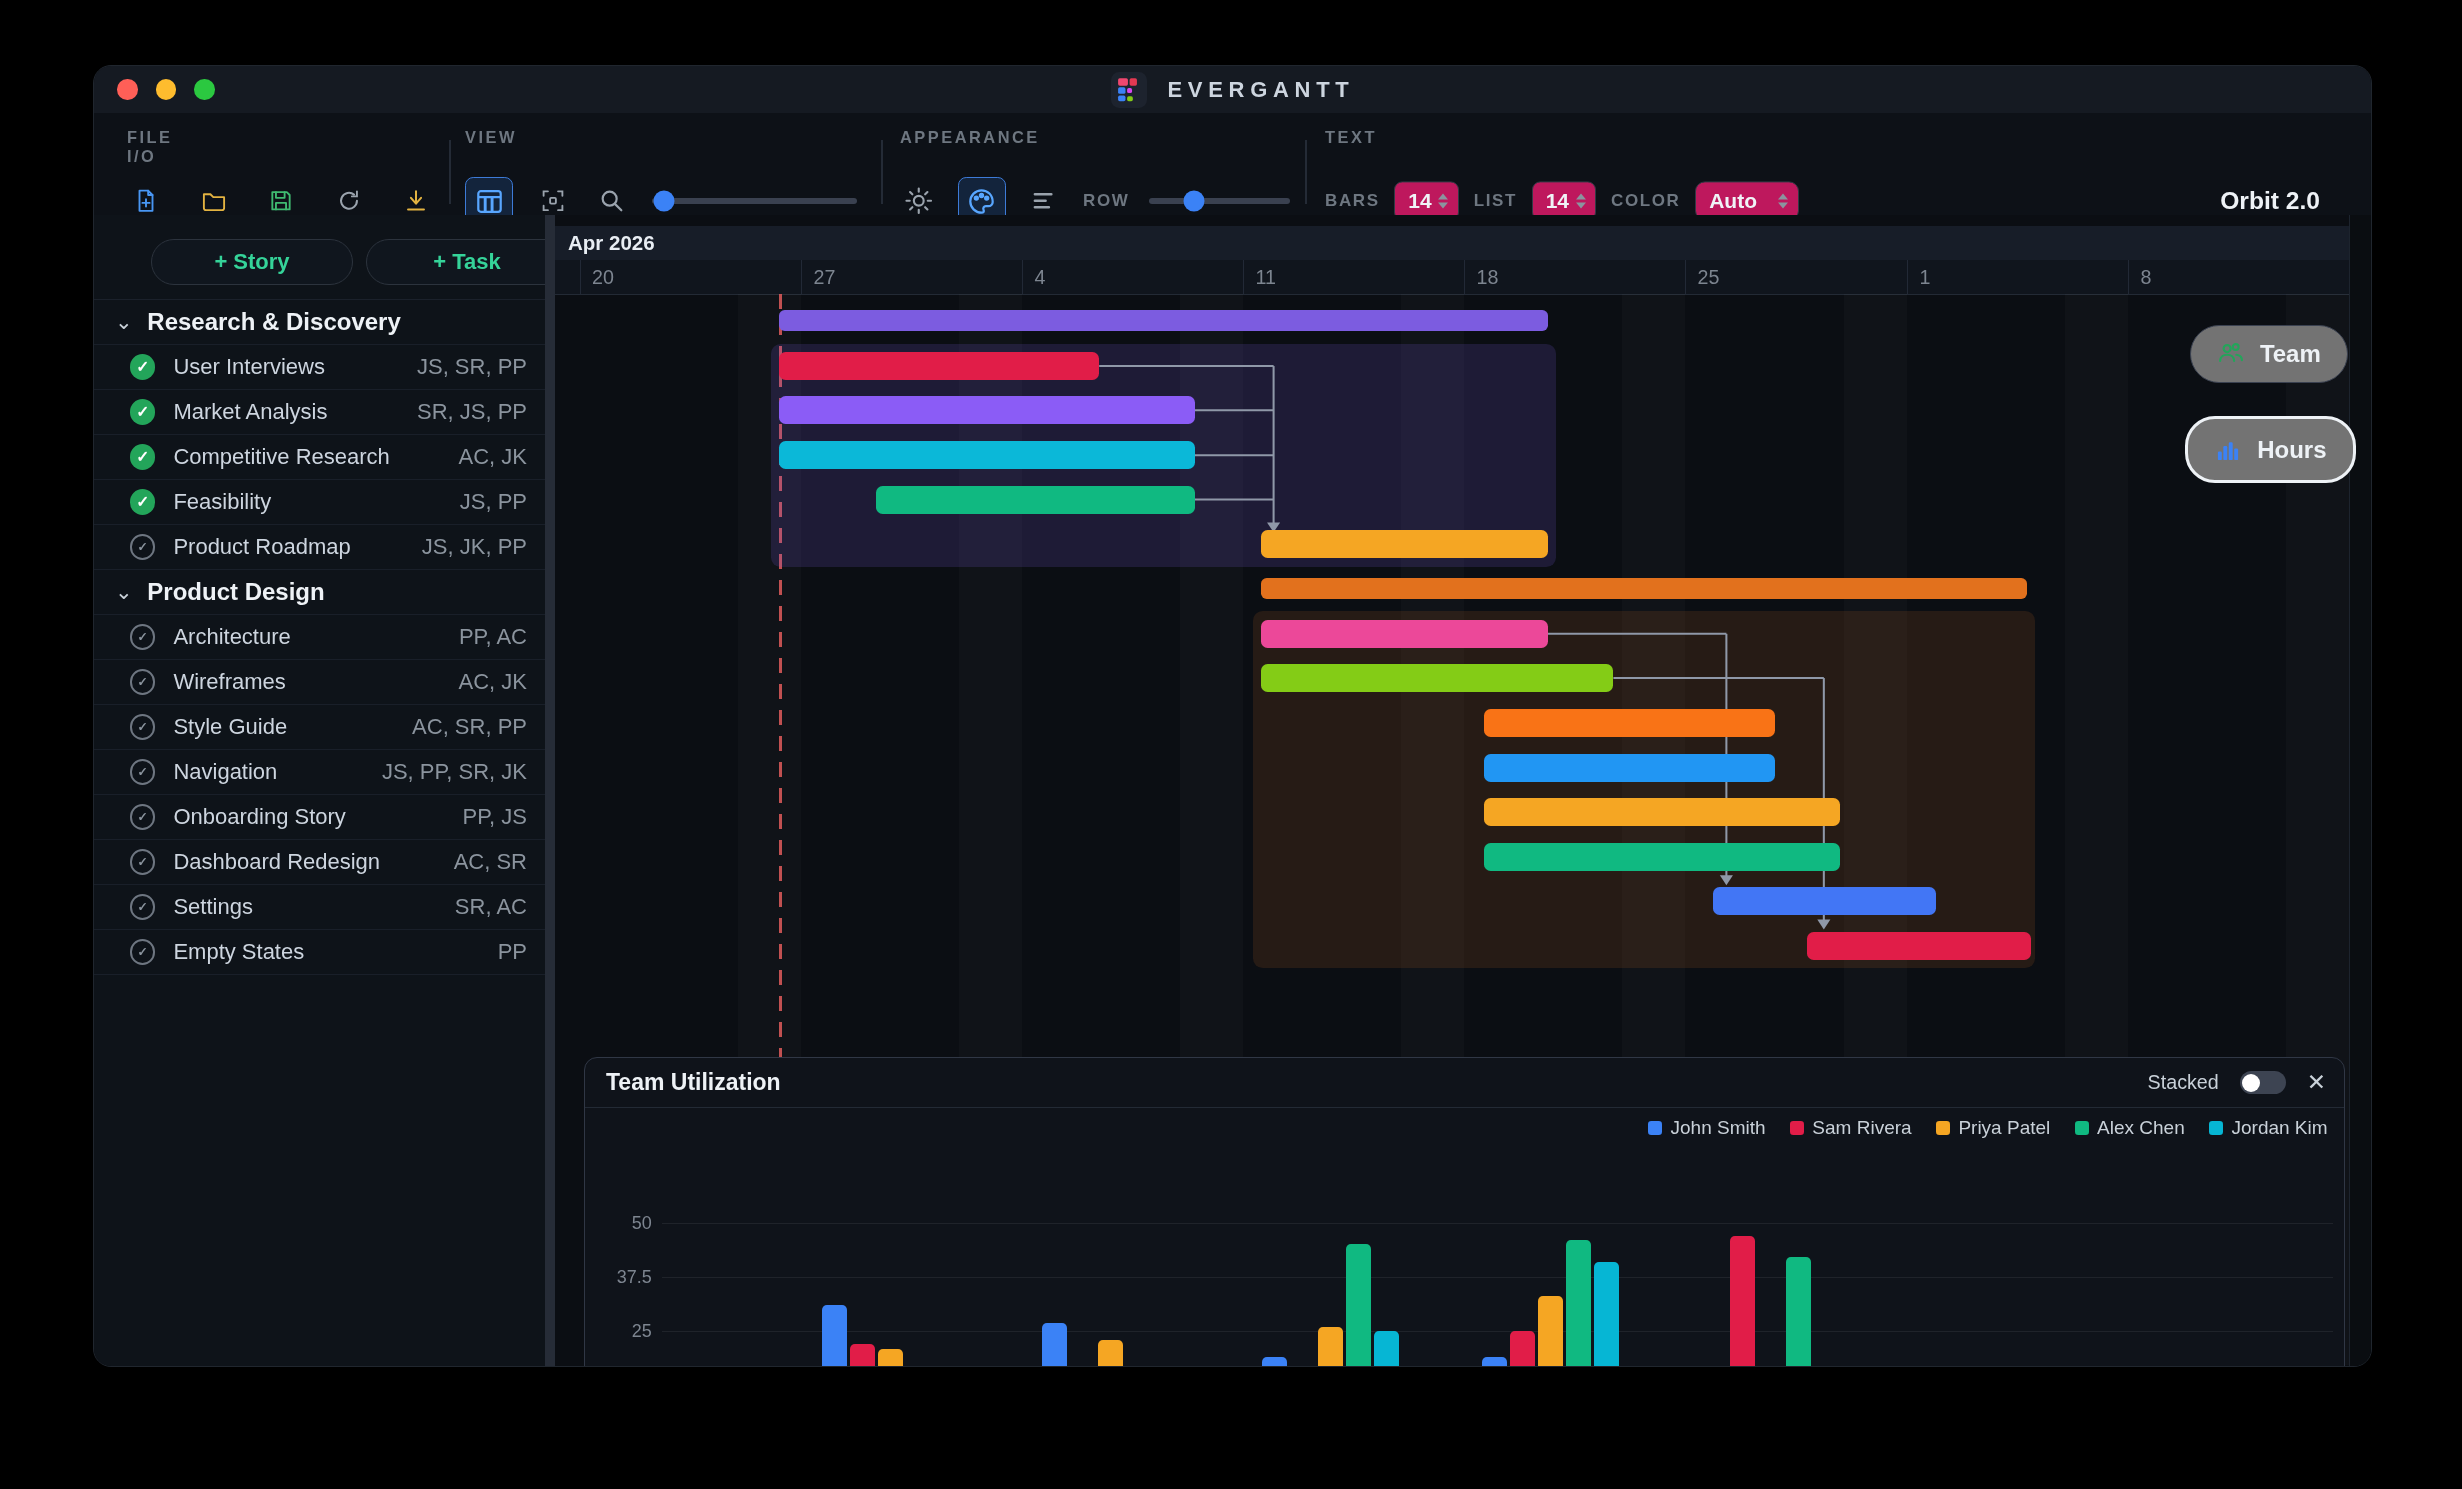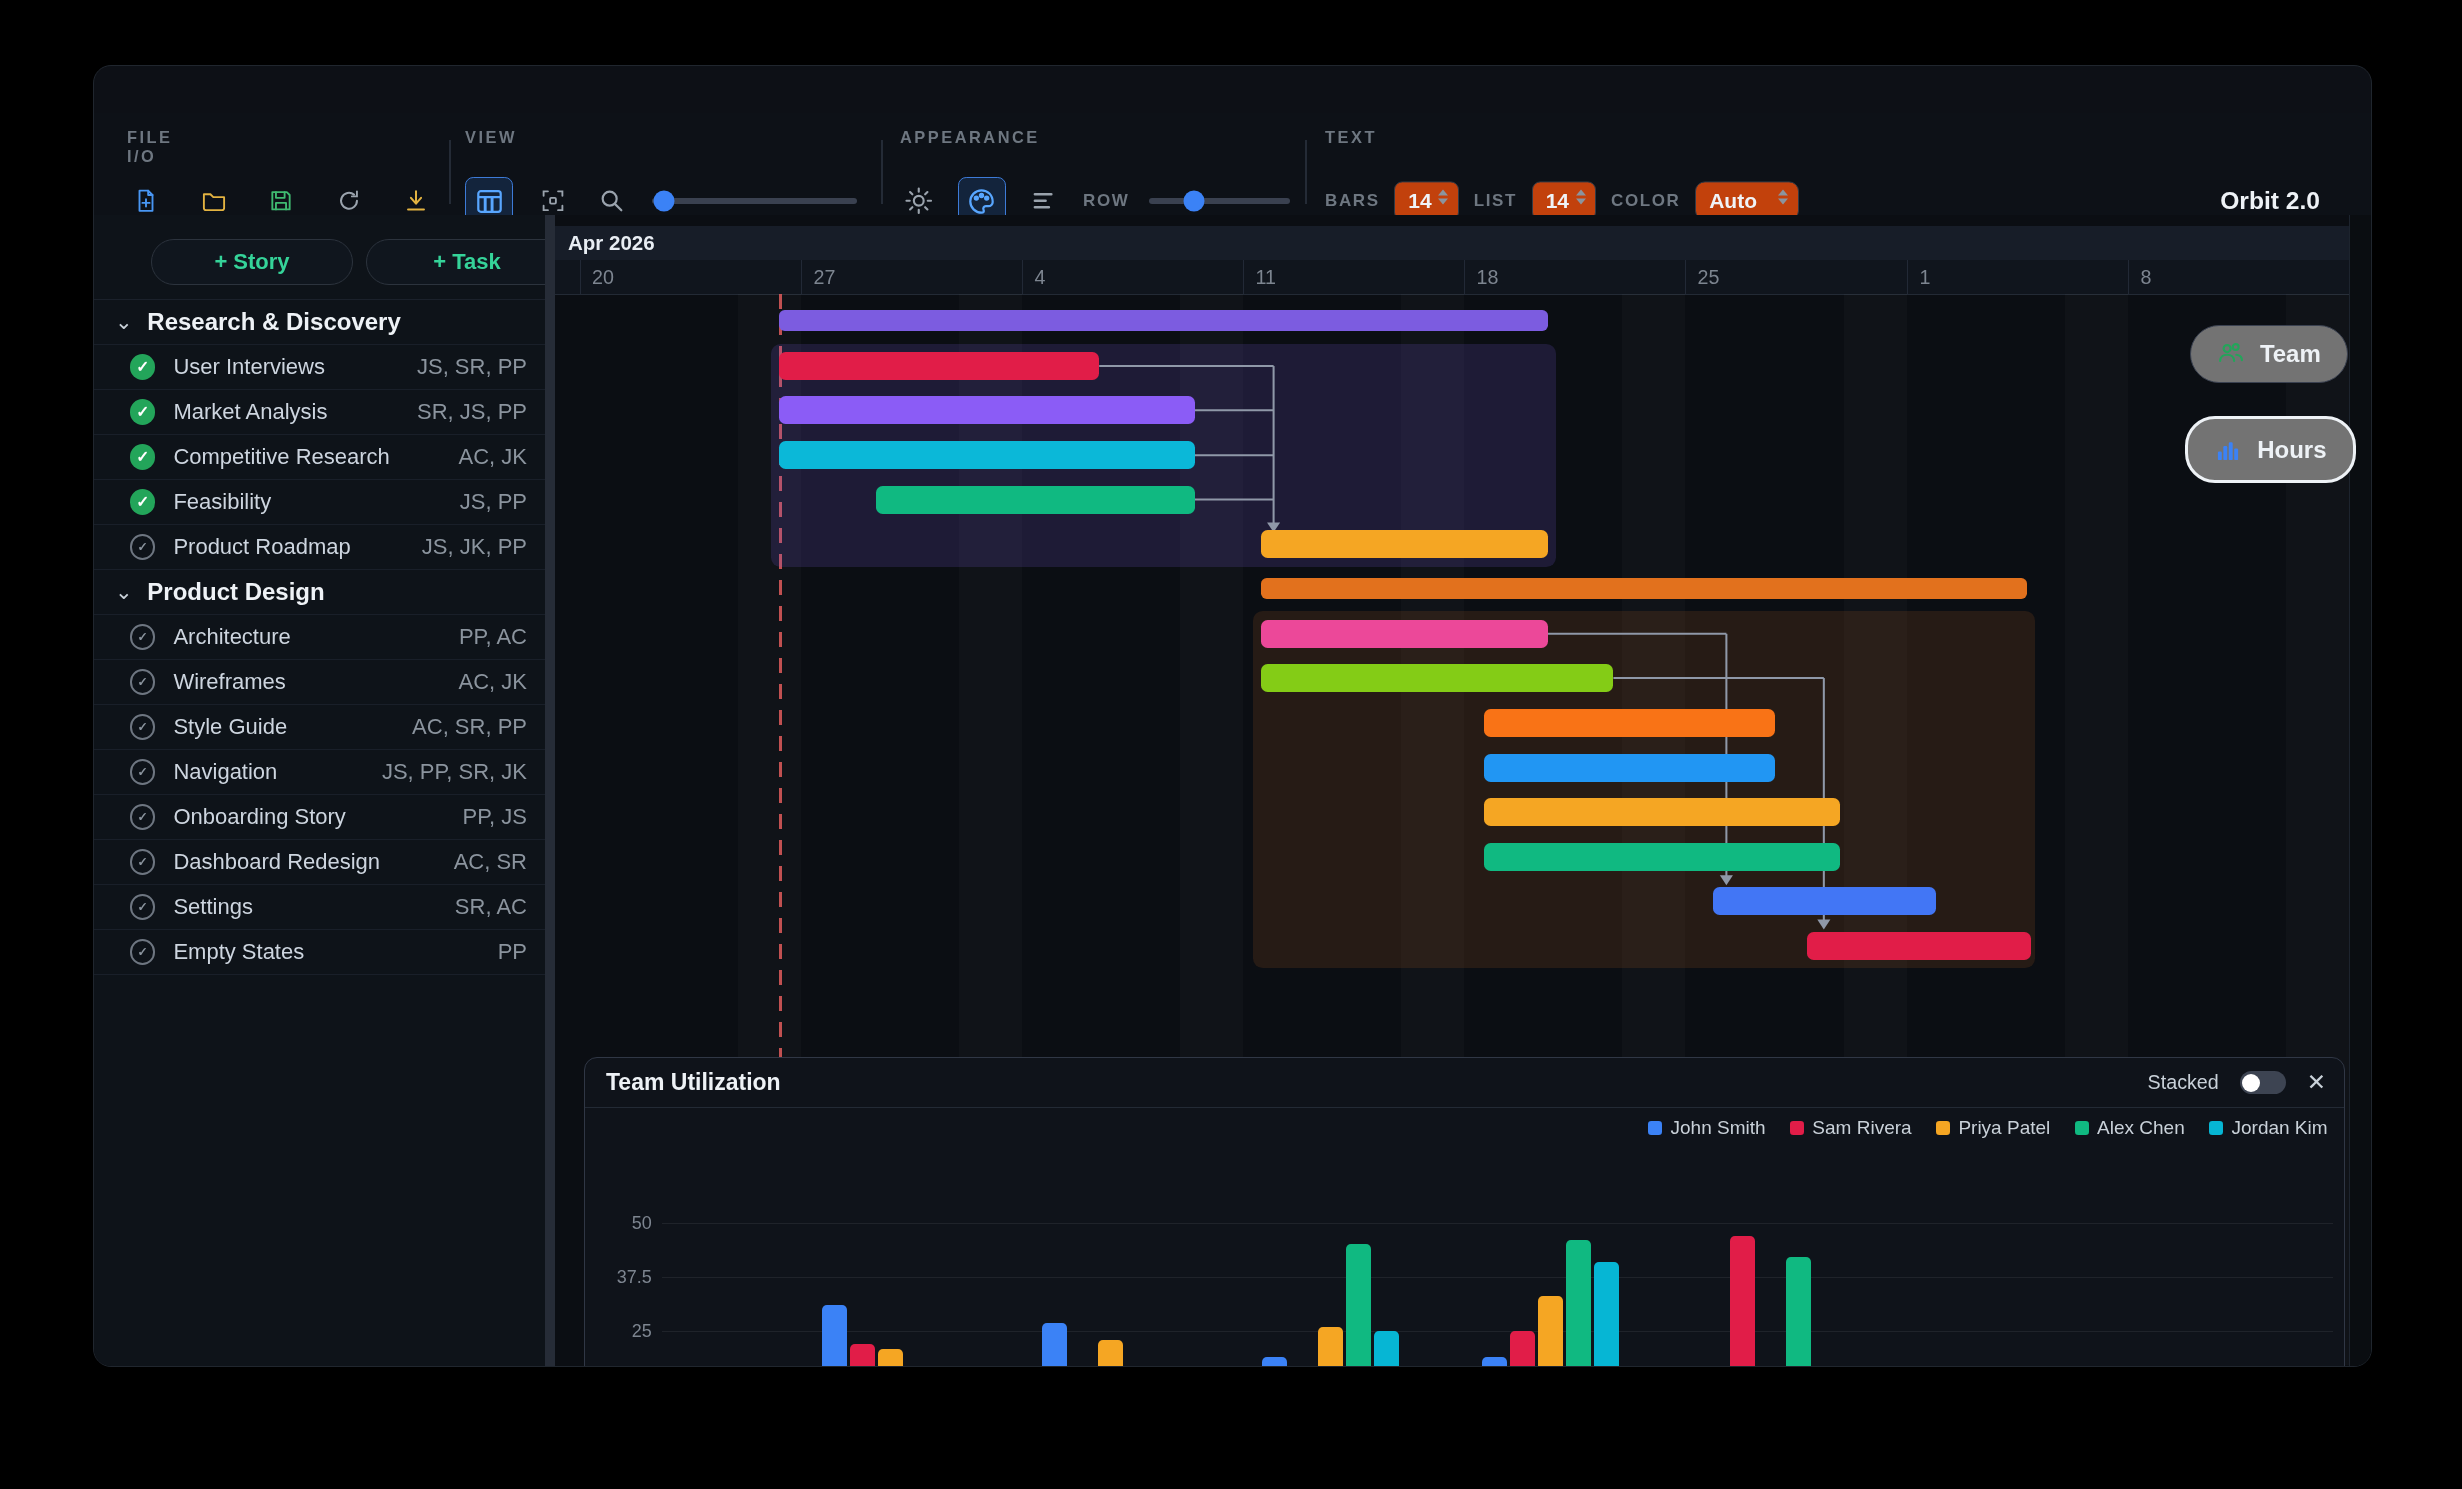--- a/index.html
+++ b/index.html
@@ -16,21 +16,21 @@
   .toolbar{position:absolute;left:0;top:47px;width:100%;height:102px;background:#0d1117;border-bottom:0.8px solid #1d242e;}
   .tgroup{position:absolute;top:0;height:100%;}
   .tlabel{position:absolute;top:14.7px;left:0;font-size:16.4px;font-weight:700;letter-spacing:2.5px;color:#6e7781;}
   .ticons{position:absolute;top:88px;left:0;transform:translateY(-50%);display:flex;align-items:center;gap:29.5px;}
   .tbtn{width:38px;height:38px;display:flex;align-items:center;justify-content:center;border-radius:8.2px;background:transparent;border:none;cursor:pointer;}
   .tbtn svg{display:block}
   .tbtn.active{width:48px;height:48px;background:rgba(56,139,253,.16);border:1.6px solid #3d7bd8;}
   .tdivider{position:absolute;top:27px;width:1.6px;height:64px;background:#242b36;}
   .slider{position:relative;height:6.6px;border-radius:3.3px;background:#3a4150;}
   .knob{position:absolute;top:50%;transform:translate(-50%,-50%);width:21px;height:21px;border-radius:50%;background:#3b82f6;}
-  .spinbox{display:flex;gap:6.6px;border:1.6px solid #323a45;background:#c2410c;border-radius:8.2px;padding:6.6px 9.8px 6.6px 13px;}
+  .spinbox{display:flex;align-items:center;gap:6.6px;border:1.6px solid #323a45;background:#be185d;border-radius:8.2px;padding:6.6px 9.8px 6.6px 13px;}
   .spinval{font-size:21px;font-weight:700;color:#f0f3f7;}
   .carets{display:flex;flex-direction:column;gap:3.3px;}
   .cu{width:0;height:0;border-left:5.7px solid transparent;border-right:5.7px solid transparent;border-bottom:6.6px solid #8b949e;}
   .cd{width:0;height:0;border-left:5.7px solid transparent;border-right:5.7px solid transparent;border-top:6.6px solid #8b949e;}
   .minilabel{font-size:17px;font-weight:700;letter-spacing:1.6px;color:#6e7781;}
   .version{position:absolute;right:51px;top:88px;transform:translateY(-50%);font-size:24.6px;font-weight:700;color:#eef2f6;}
   
   .sidebar{position:absolute;left:0;top:149px;width:451px;height:1151px;background:#0e1319;}
   .sidebtns{position:absolute;left:0;top:24px;width:100%;display:flex;justify-content:space-between;padding:0 17px;box-sizing:border-box;margin-left:40px;}
   .pillbtn{width:202px;height:46px;border-radius:23px;border:1.6px solid #2c333d;background:#10161e;color:#35d399;font-size:22px;font-weight:600;display:flex;align-items:center;justify-content:center;cursor:pointer;}
@@ -80,20 +80,40 @@
   .litem span{font-size:19px;color:#c9d1d9;}
   .gridline{position:absolute;height:1.2px;background:rgba(255,255,255,0.07);}
   .ylab{position:absolute;width:57px;text-align:right;font-size:18px;color:#7d8590;transform:translateY(-50%);}
   .cbar{position:absolute;width:24.6px;border-radius:4.9px 4.9px 1.6px 1.6px;}
 </style>
 </head>
 <body>
 
 <div class="window">
 
+  <div class="titlebar">
+    <div class="lights">
+      <div class="light" id="light-r" style="background: rgb(255, 95, 87);"></div>
+      <div class="light" id="light-y" style="background: rgb(254, 188, 46);"></div>
+      <div class="light" id="light-g" style="background: rgb(43, 200, 64);"></div>
+    </div>
+    <div class="title-center">
+      <div class="logo">
+        <svg width="29.5" height="29.5" viewBox="0 0 36 36">
+          <rect x="5" y="4" width="12" height="9" rx="2" fill="#ef476f"></rect>
+          <rect x="19" y="4" width="9" height="9" rx="2" fill="#e33952"></rect>
+          <rect x="5" y="15" width="9" height="8" rx="2" fill="#3b82f6"></rect>
+          <rect x="16" y="16" width="6" height="6" rx="2" fill="#d946ef"></rect>
+          <rect x="5" y="25" width="9" height="7" rx="2" fill="#3b82f6"></rect>
+          <rect x="16" y="26" width="7" height="6" rx="2" fill="#84cc16"></rect>
+        </svg>
+      </div>
+      <div class="app-title">EVERGANTT</div>
+    </div>
+  </div>
 
   <div class="toolbar">
     <div class="tgroup" style="left:33px;">
       <div class="tlabel">FILE I/O</div>
       <div class="ticons">
         <button class="tbtn" style="color:#4896f3;">
           <svg width="29.5" height="29.5" viewBox="0 0 36 36" fill="none" stroke="currentColor" stroke-width="2.6" stroke-linecap="round" stroke-linejoin="round">
               <path d="M9 4h12l6 6v22H9z"></path>
               <path d="M21 4v6h6"></path>
               <path d="M18 16v10M13 21h10"></path>

